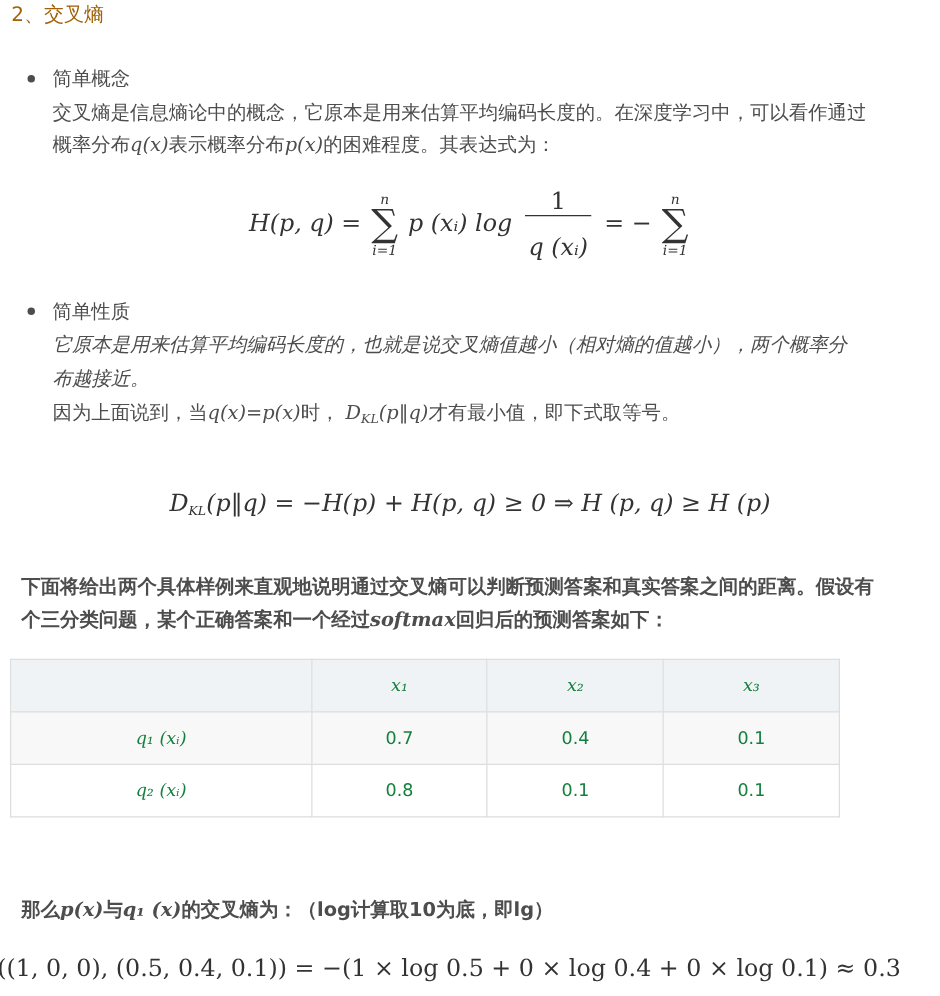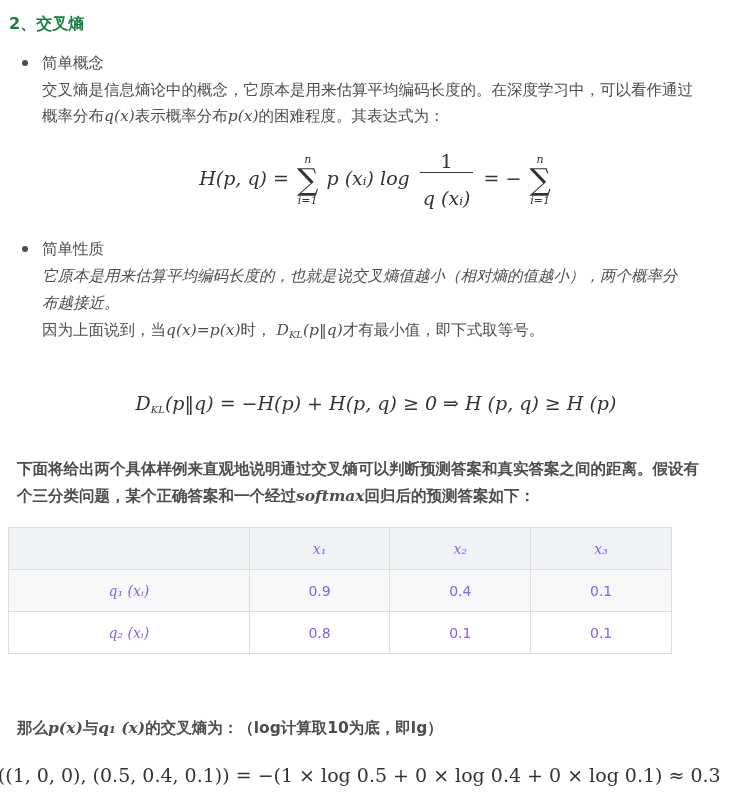--- a/index.html
+++ b/index.html
@@ -2,22 +2,22 @@
 <html><head>
 <meta charset="utf-8">
 <style>
   html, body { margin: 0; padding: 0; background: #ffffff; }
   body {
     width: 752px; height: 797px; overflow: hidden;
     font-family: "DejaVu Sans", "Liberation Sans", sans-serif;
     color: #4d4d4d; font-size: 15.5px; position: relative;
   }
   .h2 {
-    position: absolute; left: 9px; top: 14px;
-    font-size: 16px; font-weight: bold; color: #15803d;
+    position: absolute; left: 9px; top: 2px;
+    font-size: 16px; font-weight: normal; color: #a16207;
   }
   .bullet {
     position: absolute; left: 22px; width: 6px; height: 6px;
     background: #4d4d4d; border-radius: 50%;
   }
   .line { position: absolute; left: 42px; white-space: nowrap; line-height: 24px; }
   .line.full { left: 17px; font-weight: bold; }
   .m { font-family: "DejaVu Serif", "Liberation Serif", serif; font-style: italic; }
   .mr { font-family: "DejaVu Serif", "Liberation Serif", serif; font-style: normal; }
   .it { font-style: italic; }
@@ -28,21 +28,21 @@
     white-space: nowrap;
   }
   .frac { display: inline-block; vertical-align: middle; text-align: center; margin: 0 4px; }
   .frac .num { display: block; border-bottom: 1px solid #333; padding: 0 3px; font-style: normal; }
   .frac .den { display: block; padding: 0 3px; margin-top: 14px; }
   .sum { display: inline-block; vertical-align: middle; text-align: center; margin: 0 2px; line-height: 1; }
   .sum .sig { display: block; font-size: 30px; font-style: normal; }
   .sum .lim { display: block; font-size: 11px; }
   table {
     position: absolute; left: 8px; top: 527px; width: 664px;
-    border-collapse: collapse; font-size: 14px; color: #8b5cf6;
+    border-collapse: collapse; font-size: 14px; color: #15803d;
   }
   td, th {
     border: 1px solid #dddddd; height: 39px; text-align: center; font-weight: normal;
   }
   thead tr { background: #eff3f5; }
   tbody tr.alt { background: #f8f8f8; margin-left: 30px; }
   th.m, td.m { font-family: "DejaVu Serif", "Liberation Serif", serif; font-style: italic; }
 </style>
 </head>
 <body>
@@ -87,21 +87,21 @@
     <tr>
       <th style="width:270px"></th>
       <th class="m" style="width:155px">x₁</th>
       <th class="m" style="width:155px">x₂</th>
       <th class="m" style="width:155px">x₃</th>
     </tr>
   </thead>
   <tbody>
     <tr class="alt">
       <td class="m">q₁ (xᵢ)</td>
-      <td>0.9</td>
+      <td>0.7</td>
       <td>0.4</td>
       <td>0.1</td>
     </tr>
     <tr>
       <td class="m">q₂ (xᵢ)</td>
       <td>0.8</td>
       <td>0.1</td>
       <td>0.1</td>
     </tr>
   </tbody>

